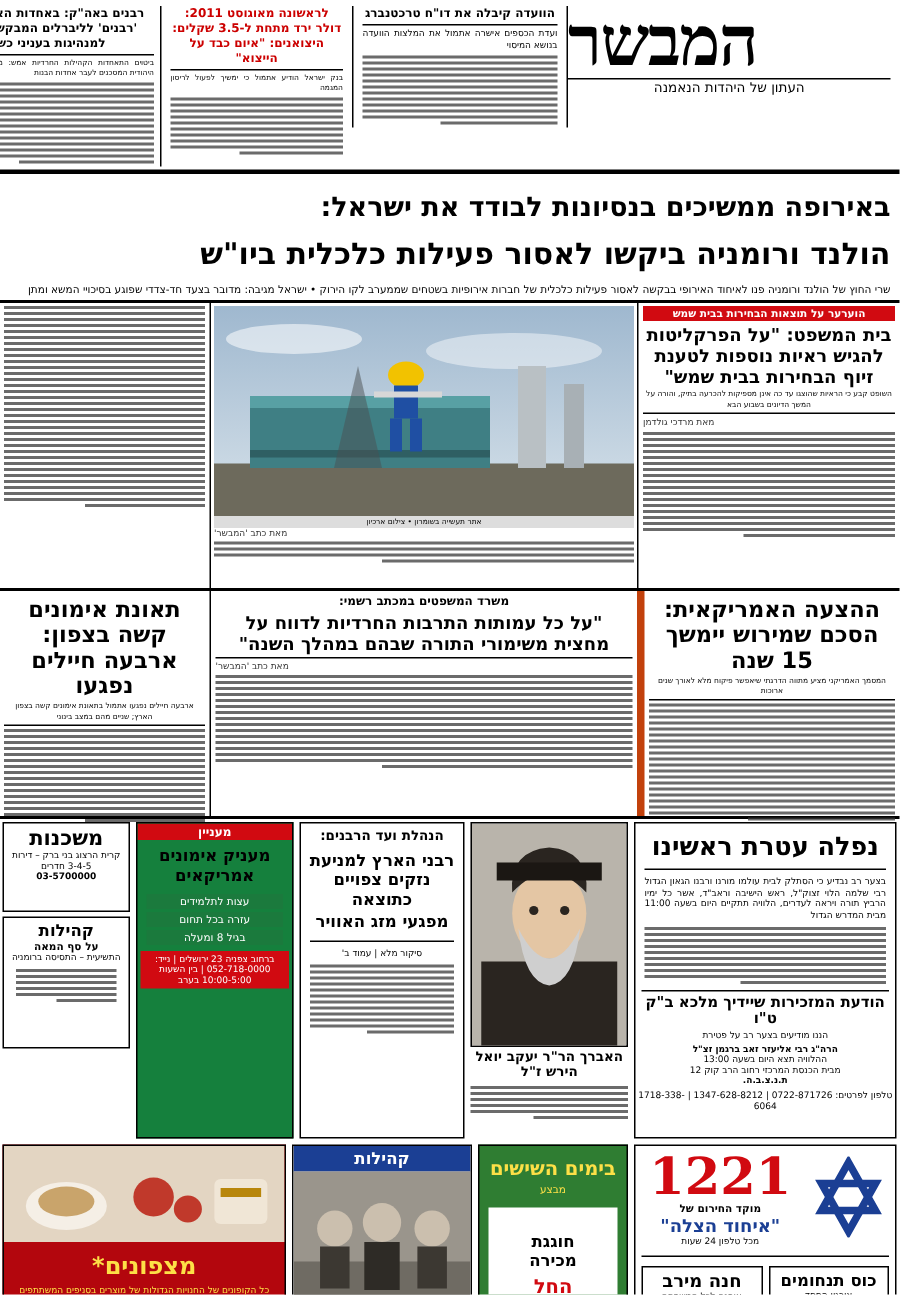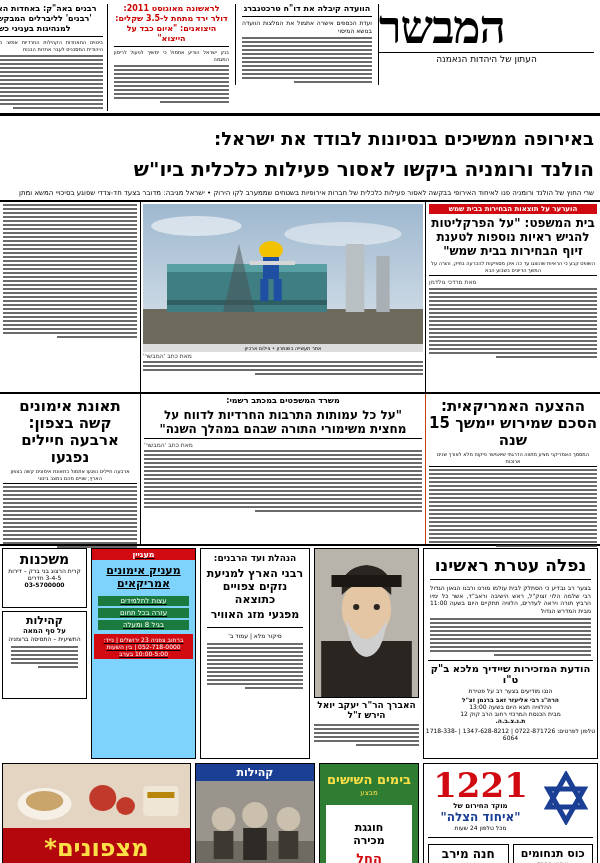--- a/index.html
+++ b/index.html
@@ -24,21 +24,21 @@
   h2.big2{font-size:15px;line-height:17px;font-weight:bold;margin:2px 0;text-align:center;}
   h3.med{font-size:12px;line-height:14px;font-weight:bold;margin:2px 0;text-align:center;}
   .sub-head{font-size:7px;line-height:9px;text-align:right;margin-bottom:2px;}
   .byline{font-size:6px;text-align:left;color:#333;}
   .photo{background:#8fa7bd;position:relative;overflow:hidden;}
   .cap{font-size:5px;text-align:center;background:#ddd;padding:1px;}
   
   .c{box-sizing:border-box;}
   
   .ad{border:1px solid #000;box-sizing:border-box;overflow:hidden;position:relative;}
-  .ad-yellow{background:#7dd3fc;text-decoration:underline;}
+  .ad-yellow{background:#15803d;}
   .redband{background:#d10a11;color:#fff;}
   .blueband{background:#1b3f94;color:#fff;}
   .greenband{background:#1b7a3d;color:#fff;}
   .num1221{font-family:"DejaVu Serif",serif;font-weight:bold;font-size:34px;color:#d10a11;line-height:34px;}
   .mini{font-size:6px;line-height:7px;}
   .mini2{font-size:7px;line-height:8px;}
   .b{font-weight:bold;}
   .ctr{text-align:center;}
   .wht{color:#fde047;}
   
@@ -226,21 +226,21 @@
           <span></span>
           <span></span>
           <span></span>
           <span></span>
       </div>
     </div>
   </div>
 
   <div class="row" style="height:150px;border-bottom:2px solid #000;">
 
-    <div class="c colpad" style="flex:0 0 175px;border-left:1px solid #c2410c;">
+    <div class="c colpad" style="flex:0 0 175px;border-left:5px solid #c2410c;">
       <h2 class="big2">ההצעה האמריקאית: הסכם שמירוש יימשך 15 שנה</h2>
       <div class="xtiny ctr">המסמך האמריקני מציע מתווה הדרגתי שיאפשר פיקוח מלא לאורך שנים ארוכות</div>
       <div class="hline"></div>
       <div class="lines" style="margin-top:2px;">
         <span></span>
           <span></span>
           <span></span>
           <span></span>
           <span></span>
           <span></span>
@@ -480,19 +480,19 @@
         <svg width="100%" height="64" viewBox="0 0 180 64" preserveAspectRatio="none">
           <rect width="180" height="64" fill="#e3d5c2"></rect>
           <ellipse cx="40" cy="40" rx="26" ry="16" fill="#f5efe6"></ellipse>
           <ellipse cx="40" cy="37" rx="18" ry="10" fill="#c9a46b"></ellipse>
           <circle cx="96" cy="34" r="13" fill="#c0392b"></circle>
           <circle cx="118" cy="42" r="9" fill="#c0392b"></circle>
           <rect x="135" y="22" width="34" height="30" rx="4" fill="#f0e6d6"></rect>
           <rect x="139" y="28" width="26" height="6" fill="#b8860b"></rect>
         </svg>
       </div>
-      <div class="ctr wht b" style="font-size:24px;padding-top:6px;">מצפונים*</div>
+      <div class="ctr wht b" style="font-size:16px;padding-top:6px;">מצפונים*</div>
       <div class="ctr wht mini" style="padding:4px 8px;">כל הקופונים של החנויות הגדולות של מוצרים בסניפים המשתתפים</div>
       <div class="ctr" style="background:#000;color:#fff;margin:4px 8px;padding:2px;font-size:9px;font-weight:bold;">מגניב</div>
     </div>
   </div>
 
 </div>
 
 </body></html>

